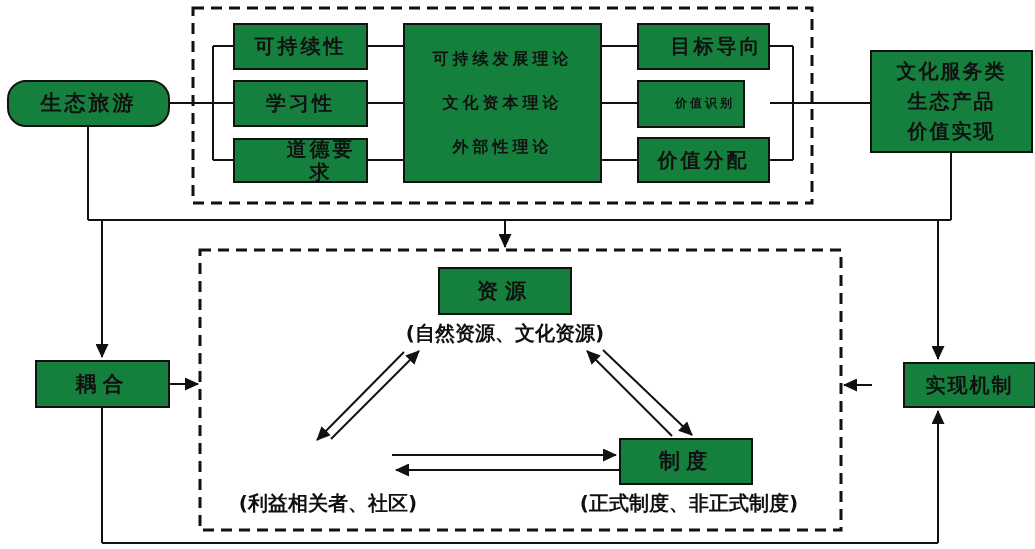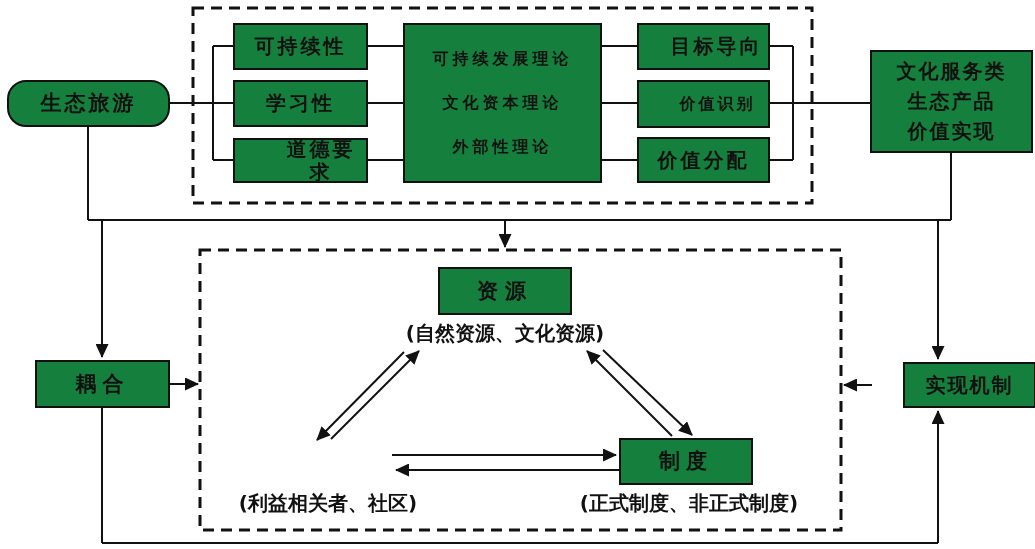--- a/index.html
+++ b/index.html
@@ -28,21 +28,21 @@
     white-space:nowrap;
     text-align:center;
   }
   .col{flex-direction:column;justify-content:space-around;}
   #eco        {left:7px;   top:80px;  width:163px; height:47px; font-size:21px; letter-spacing:3px;border-radius:19px;}
   #b-sustain  {left:233px; top:23px;  width:135px; height:47px; font-size:20px; letter-spacing:3px;}
   #b-learn    {left:233px; top:80px;  width:135px; height:47px; font-size:20px; letter-spacing:3px;}
   #b-moral    {left:233px; top:138px; width:135px; height:45px; font-size:20px; letter-spacing:3px;padding-left:41px;}
   #b-theory   {left:403px; top:23px;  width:199px; height:160px;font-size:16px; letter-spacing:4px; padding:12px 0;}
   #b-goal     {left:637px; top:23px;  width:133px; height:47px; font-size:20px; letter-spacing:3px;padding-left:26px;}
-  #b-vid      {left:637px; top:80px;  width:133px; height:48px; font-size:16px; letter-spacing:3px;padding-left:28px;}
+  #b-vid      {left:637px; top:80px;  width:108px; height:48px; font-size:12px; letter-spacing:3px;padding-left:28px;}
   #b-vdist    {left:637px; top:137px; width:133px; height:46px; font-size:20px; letter-spacing:3px;}
   #b-cultural {left:870px; top:50px;  width:163px; height:103px;font-size:20px; letter-spacing:2px; padding:4px 16px;}
   #b-resource {left:438px; top:267px; width:134px; height:48px; font-size:21px; letter-spacing:7px; border-width:2.5px;}
   #b-subject  {left:258px; top:440px; width:134px; height:45px; font-size:21px; letter-spacing:6px;}
   #b-inst     {left:619px; top:438px; width:134px; height:47px; font-size:21px; letter-spacing:6px;}
   #b-coupling {left:35px;  top:360px; width:135px; height:48px; font-size:21px; letter-spacing:6px;}
   #b-mech     {left:903px; top:362px; width:133px; height:46px; font-size:20px; letter-spacing:2px;}
   #note-resource {left:375px; top:320px; width:260px; font-size:20px;}
   #note-subject  {left:210px; top:490px; width:236px; font-size:20px;}
   #note-inst     {left:546px; top:490px; width:286px; font-size:20px;}

